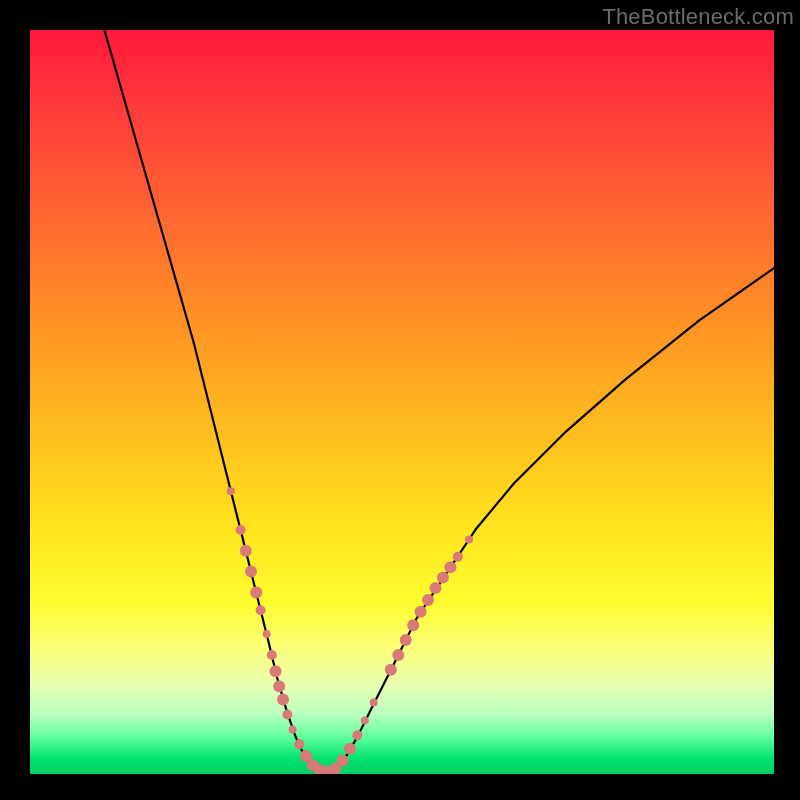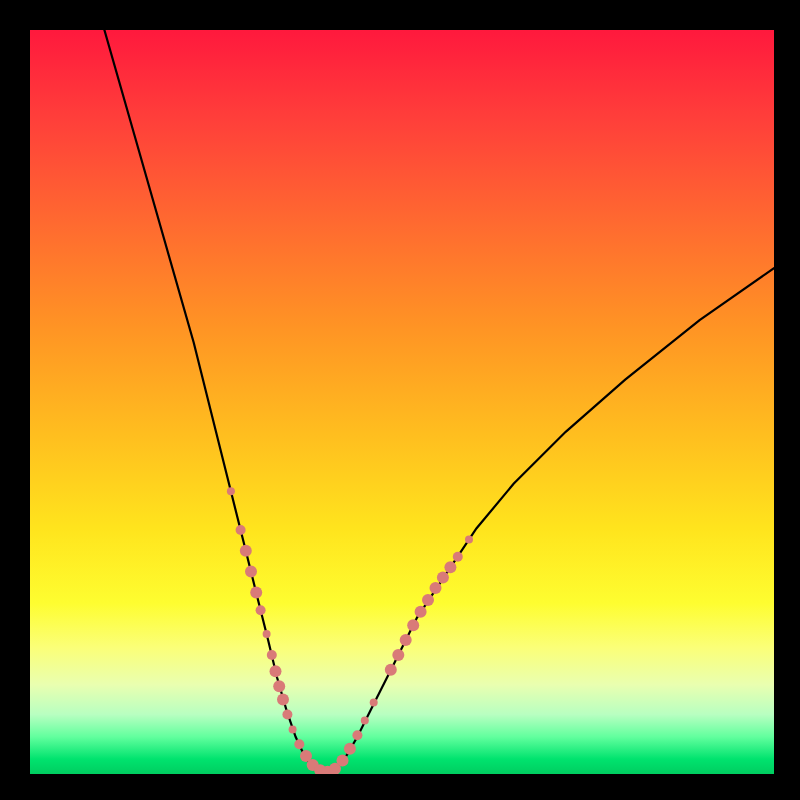--- a/index.html
+++ b/index.html
@@ -63,20 +63,21 @@
     stroke-linecap: round;
   }
   .marker {
     fill: #d97a78;
   }
 </style>
 </head>
 <body>
 
 <div class="frame">
+  <div class="watermark">TheBottleneck.com</div>
   <div class="plot">
     <svg id="chartsvg" viewBox="0 0 744 744">
         <path d="M74.4 0.0 L104.2 104.2 L133.9 208.3 L163.7 312.5 L186.0 401.8 L200.9 461.3 L215.8 520.8 L226.9 565.4 L238.1 610.1 L247.0 647.3 L256.7 680.8 L265.6 706.8 L275.3 727.6 L284.2 738.0 L293.9 742.5 L305.0 738.8 L316.2 726.1 L327.4 706.8 L342.2 677.0 L364.6 632.4 L386.9 587.8 L416.6 543.1 L446.4 498.5 L483.6 453.8 L535.7 401.8 L595.2 349.7 L669.6 290.2 L744.0 238.1" class="curve"></path>
         <circle cx="200.9" cy="461.3" r="4" class="marker"></circle>
         <circle cx="210.6" cy="500.0" r="5" class="marker"></circle>
         <circle cx="215.8" cy="520.8" r="6" class="marker"></circle>
         <circle cx="221.0" cy="541.6" r="6" class="marker"></circle>
         <circle cx="226.2" cy="562.5" r="6" class="marker"></circle>
         <circle cx="230.6" cy="580.3" r="5" class="marker"></circle>
         <circle cx="236.6" cy="604.1" r="4" class="marker"></circle>

